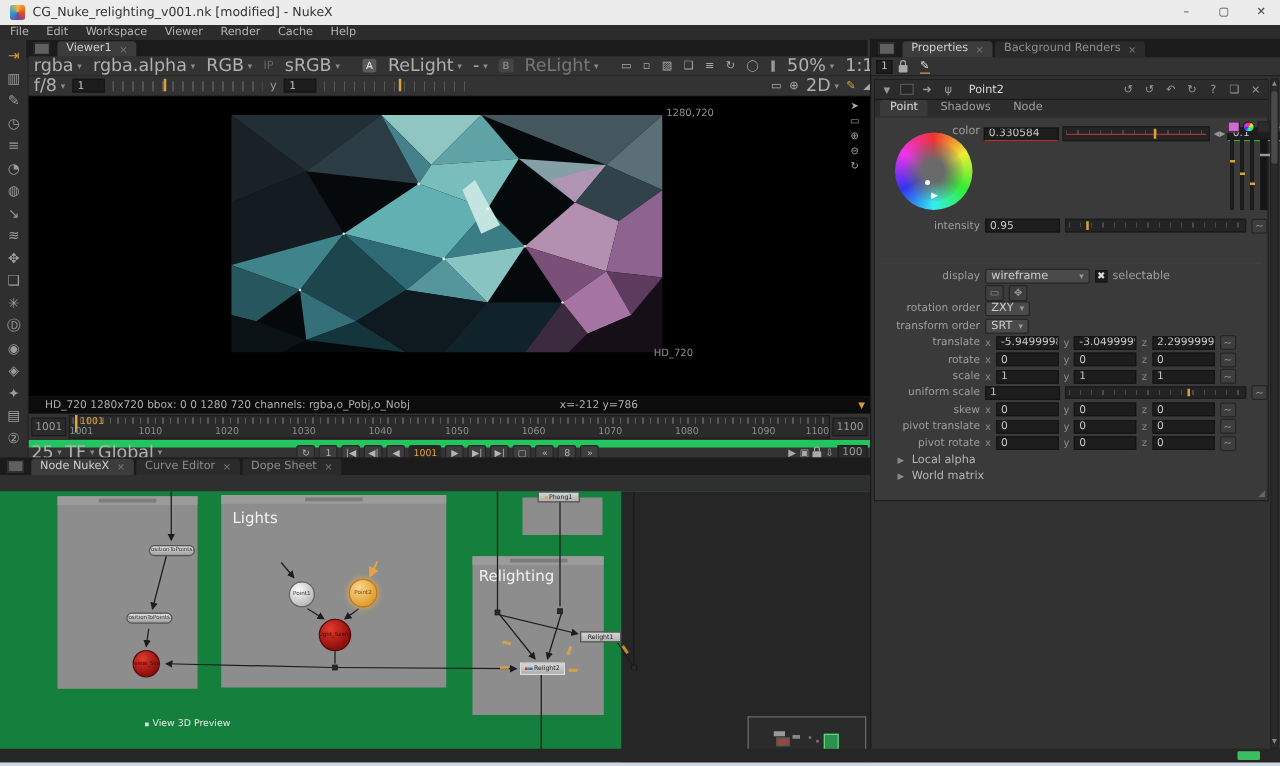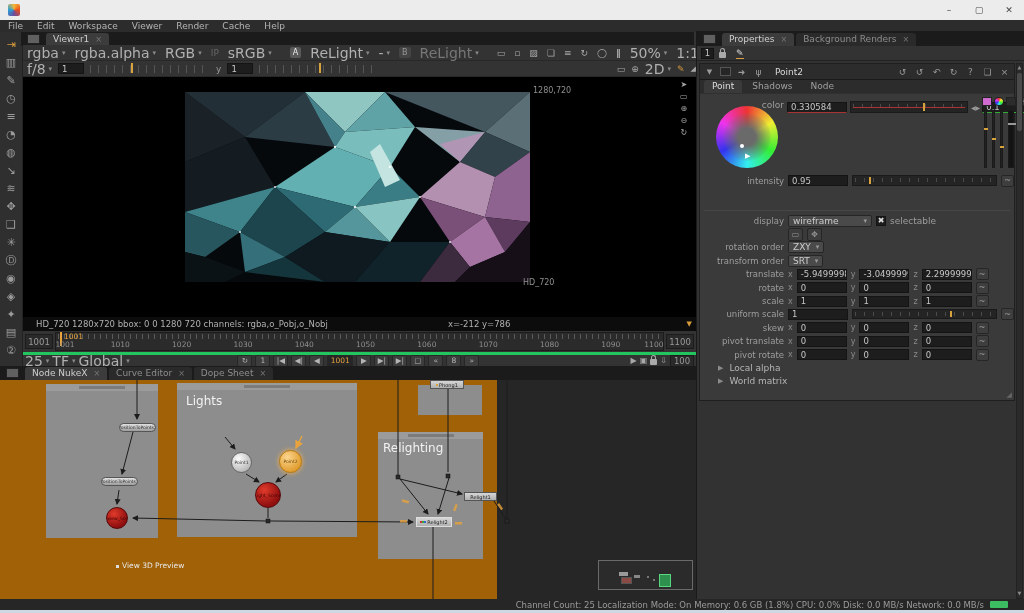--- a/index.html
+++ b/index.html
@@ -68,20 +68,21 @@
   .chk{width:10px;height:10px;background:#1d1d1d;border:1px solid #141414;color:#ddd;font-size:8px;display:inline-flex;align-items:center;justify-content:center}
   .statusbar{left:0;top:599px;width:1024px;height:11px;background:#262626;display:flex;align-items:center;justify-content:flex-end;gap:6px;padding-right:16px;font-size:8.5px;color:#9a9a9a}
 </style>
 </head>
 <body>
 
 <div id="app">
 
   <div class="abs titlebar">
     <span class="appicon"></span>
+    <span>CG_Nuke_relighting_v001.nk [modified] - NukeX</span>
     <span class="winbtns">
       <span class="winbtn">–</span>
       <span class="winbtn">▢</span>
       <span class="winbtn">✕</span>
     </span>
   </div>
 
   <div class="abs menubar">
     <span>File</span>
     <span>Edit</span>
@@ -243,21 +244,21 @@
       <span class="tlabel" style="left:51%">1050</span>
       <span class="tlabel" style="left:61.1%">1060</span>
       <span class="tlabel" style="left:71.2%">1070</span>
       <span class="tlabel" style="left:81.3%">1080</span>
       <span class="tlabel" style="left:91.4%">1090</span>
       <span class="tlabel" style="left:98.5%">1100</span>
     </span>
     <span class="rangebox" style="width:28px;height:15px">1100</span>
   </div>
 
-  <div class="abs" style="left:23px;top:352px;width:673px;height:14px;background:#333;border-top:3px solid #22c55e;display:flex;align-items:center;gap:3px;padding:0 2px">
+  <div class="abs" style="left:23px;top:352px;width:673px;height:14px;background:#333;border-top:6px solid #22c55e;display:flex;align-items:center;gap:3px;padding:0 2px">
     <span class="dd">25</span>
     <span class="dd">TF</span>
     <span class="dd">Global</span>
     <span style="flex:1.4"></span>
     <span class="tbtn">↻</span>
     <span class="tbtn">1</span>
     <span class="tbtn">|◀</span>
     <span class="tbtn">◀|</span>
     <span class="tbtn">◀</span>
     <span class="tbtn" style="color:#e8a33d;background:#262626;min-width:26px">1001</span>
@@ -285,21 +286,21 @@
         </span>
       <span class="tab off">
           <span>Curve Editor</span>
           <span class="tabx">×</span>
         </span>
       <span class="tab off">
           <span>Dope Sheet</span>
           <span class="tabx">×</span>
         </span>
     </div>
-    <div class="abs" style="left:0;top:14px;width:696px;height:219px;background:#a16207;overflow:hidden">
+    <div class="abs" style="left:0;top:27px;width:696px;height:219px;background:#15803d;overflow:hidden">
       <div class="abs" style="left:497px;top:0;width:199px;height:219px;background:#262626"></div>
 
       <div class="bd" style="left:46px;top:4px;width:112px;height:154px">
           <div class="bdhead">
             <span class="bdsmudge"></span>
           </div>
         </div>
       <div class="bd" style="left:177px;top:3px;width:180px;height:154px">
           <div class="bdhead">
             <span class="bdsmudge"></span>
@@ -627,18 +628,17 @@
     </div>
 
     <div class="abs" style="right:1px;top:32px;width:7px;height:536px;background:#2a2a2a;border:1px solid #222">
       <span class="abs" style="left:0;top:0;width:5px;height:8px;color:#888;font-size:5px;text-align:center">▲</span>
       <span class="abs" style="left:0;top:9px;width:5px;height:58px;background:#4a4a4a;border-radius:2px"></span>
       <span class="abs" style="left:0;bottom:0;width:5px;height:8px;color:#888;font-size:5px;text-align:center">▼</span>
     </div>
   </div>
 
   <div class="abs statusbar">
-    <span>Channel Count: 25  Localization Mode: On  Memory: 0.6 GB (1.8%)  CPU: 0.0%  Disk: 0.0 MB/s  Network: 0.0 MB/s</span>
     <span style="width:18px;height:7px;background:#3dbd62;border-radius:1px"></span>
   </div>
   <div class="abs" style="left:0;top:610px;width:1024px;height:3px;background:#cfd8e2"></div>
 
 </div>
 
 </body></html>

